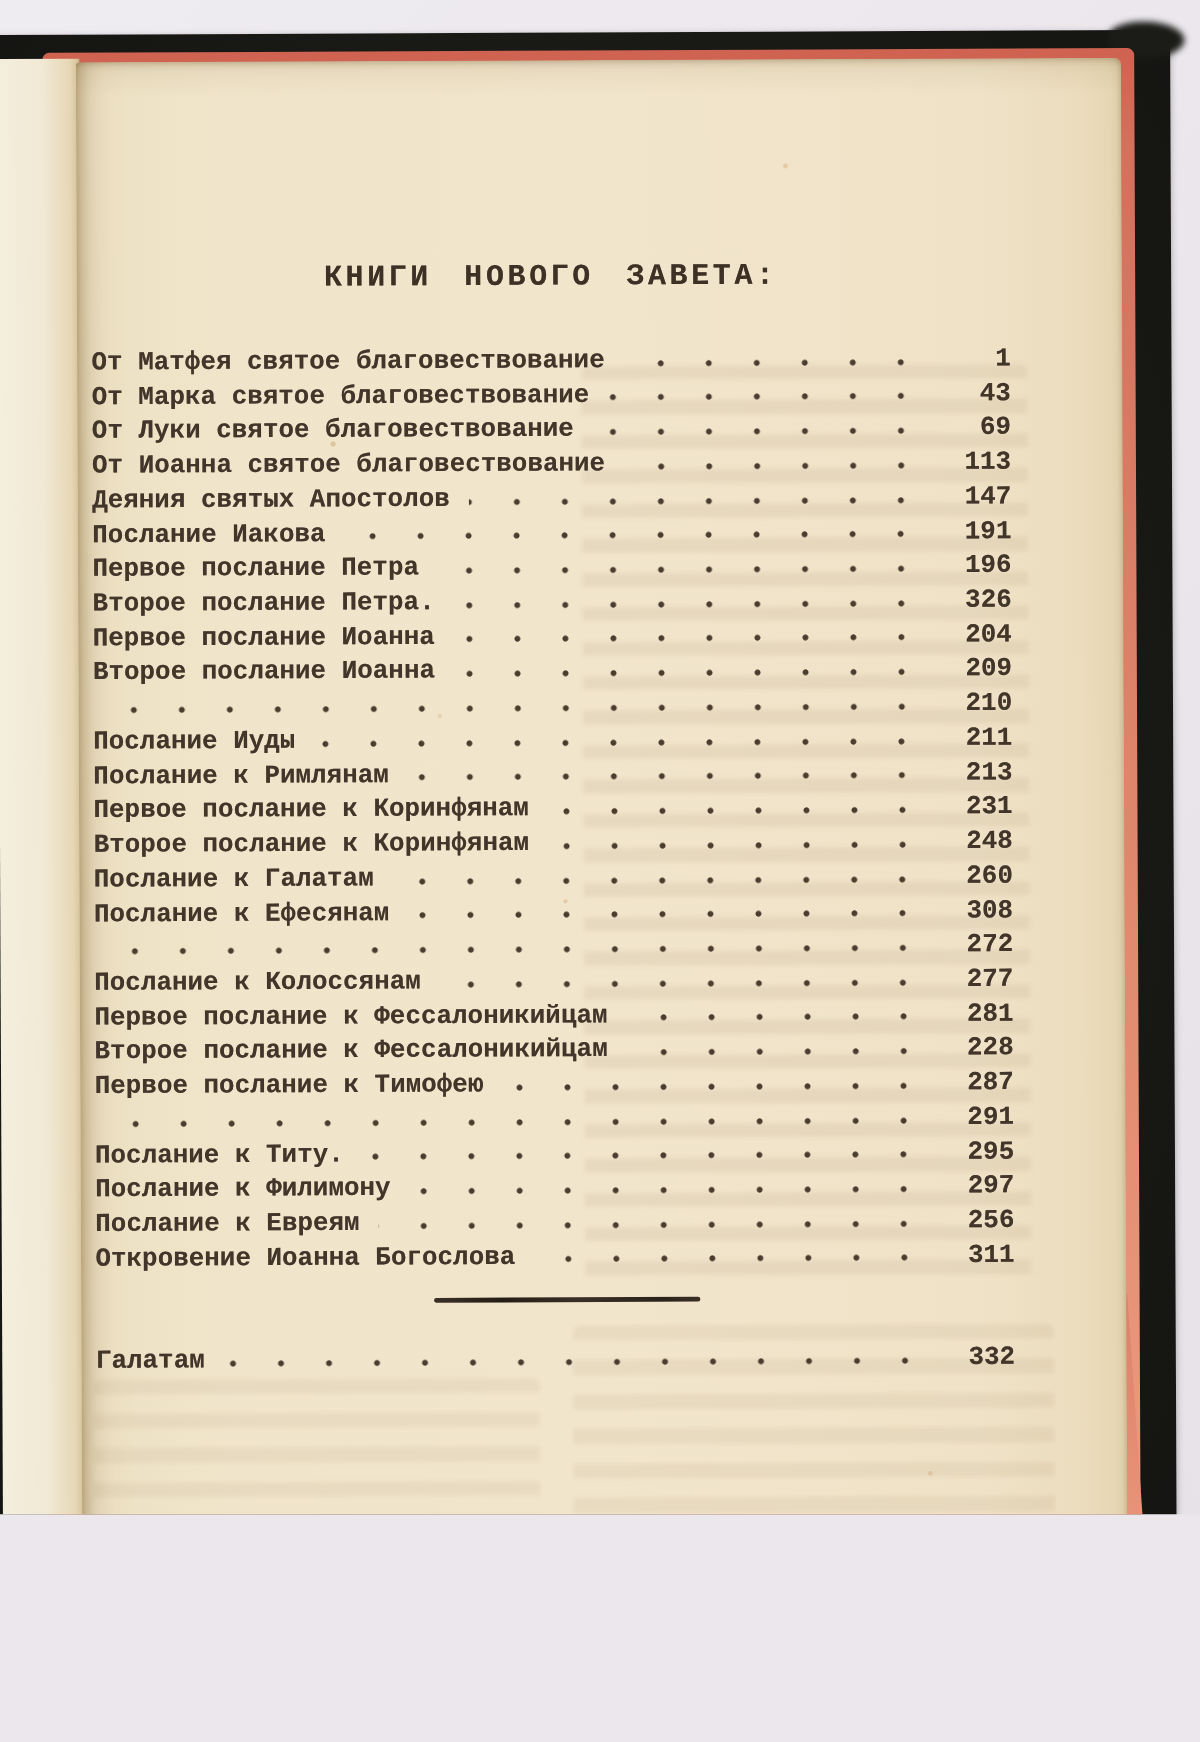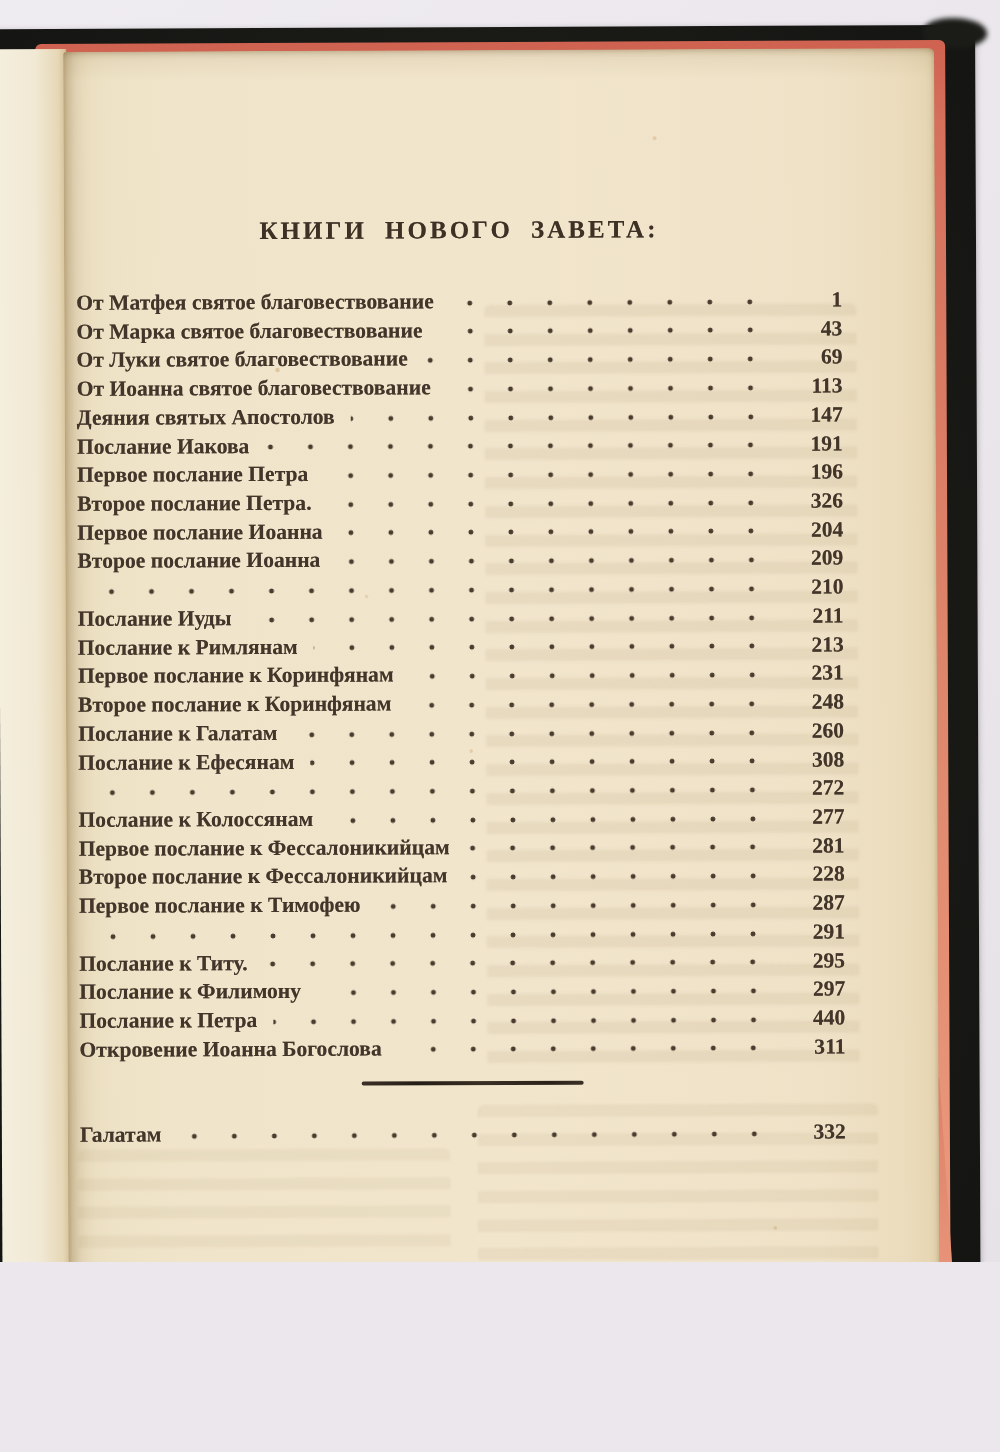--- a/index.html
+++ b/index.html
@@ -1,21 +1,21 @@
 <!DOCTYPE html>
 <html><head>
 <meta charset="utf-8">
 <style>
   html, body { margin: 0; padding: 0; background: #ebe7ec; }
   .photo {
     position: relative;
     width: 1000px; height: 1262px;
     background: linear-gradient(135deg, #efecf1 0%, #eae6eb 55%, #e7e2e8 100%);
     overflow: hidden;
-    font-family: Liberation Serif, serif;
+    font-family: Liberation Mono, monospace;
   }
   .book { position: absolute; inset: 0; transform: rotate(-0.25deg); transform-origin: 500px 700px; }
 
   
   .cover {
     position: absolute; left: -22px; top: 27px; width: 1000px; height: 1376px;
     background: radial-gradient(ellipse at 50% 45%, #23241f 0%, #191a16 60%, #131411 100%);
     border-radius: 16px;
     box-shadow: 0 2px 6px rgba(40,30,40,0.35);
   }
@@ -263,23 +263,23 @@
             <span class="label">Послание к Титу.</span>
             <span class="leader"></span>
             <span class="num">295</span>
           </div>
           <div class="row">
             <span class="label">Послание к Филимону</span>
             <span class="leader"></span>
             <span class="num">297</span>
           </div>
           <div class="row">
-            <span class="label">Послание к Петра</span>
-            <span class="leader"></span>
-            <span class="num">440</span>
+            <span class="label">Послание к Евреям</span>
+            <span class="leader"></span>
+            <span class="num">256</span>
           </div>
           <div class="row">
             <span class="label">Откровение Иоанна Богослова</span>
             <span class="leader"></span>
             <span class="num">311</span>
           </div>
         </div>
 
       <div class="rule"></div>
 

